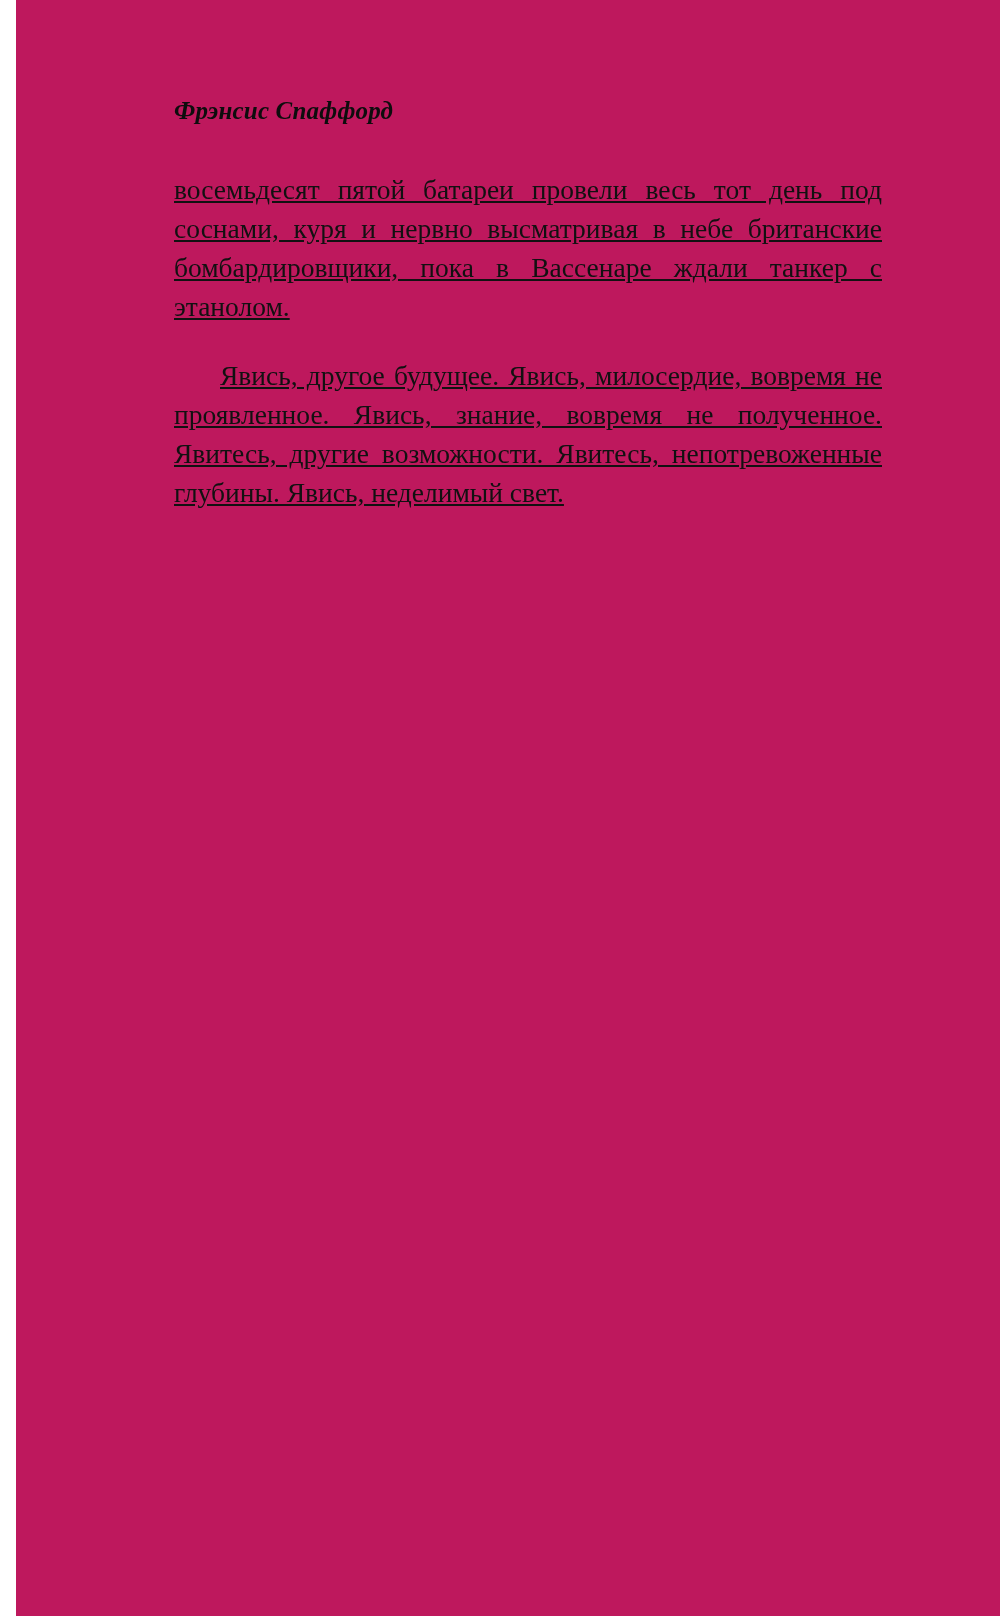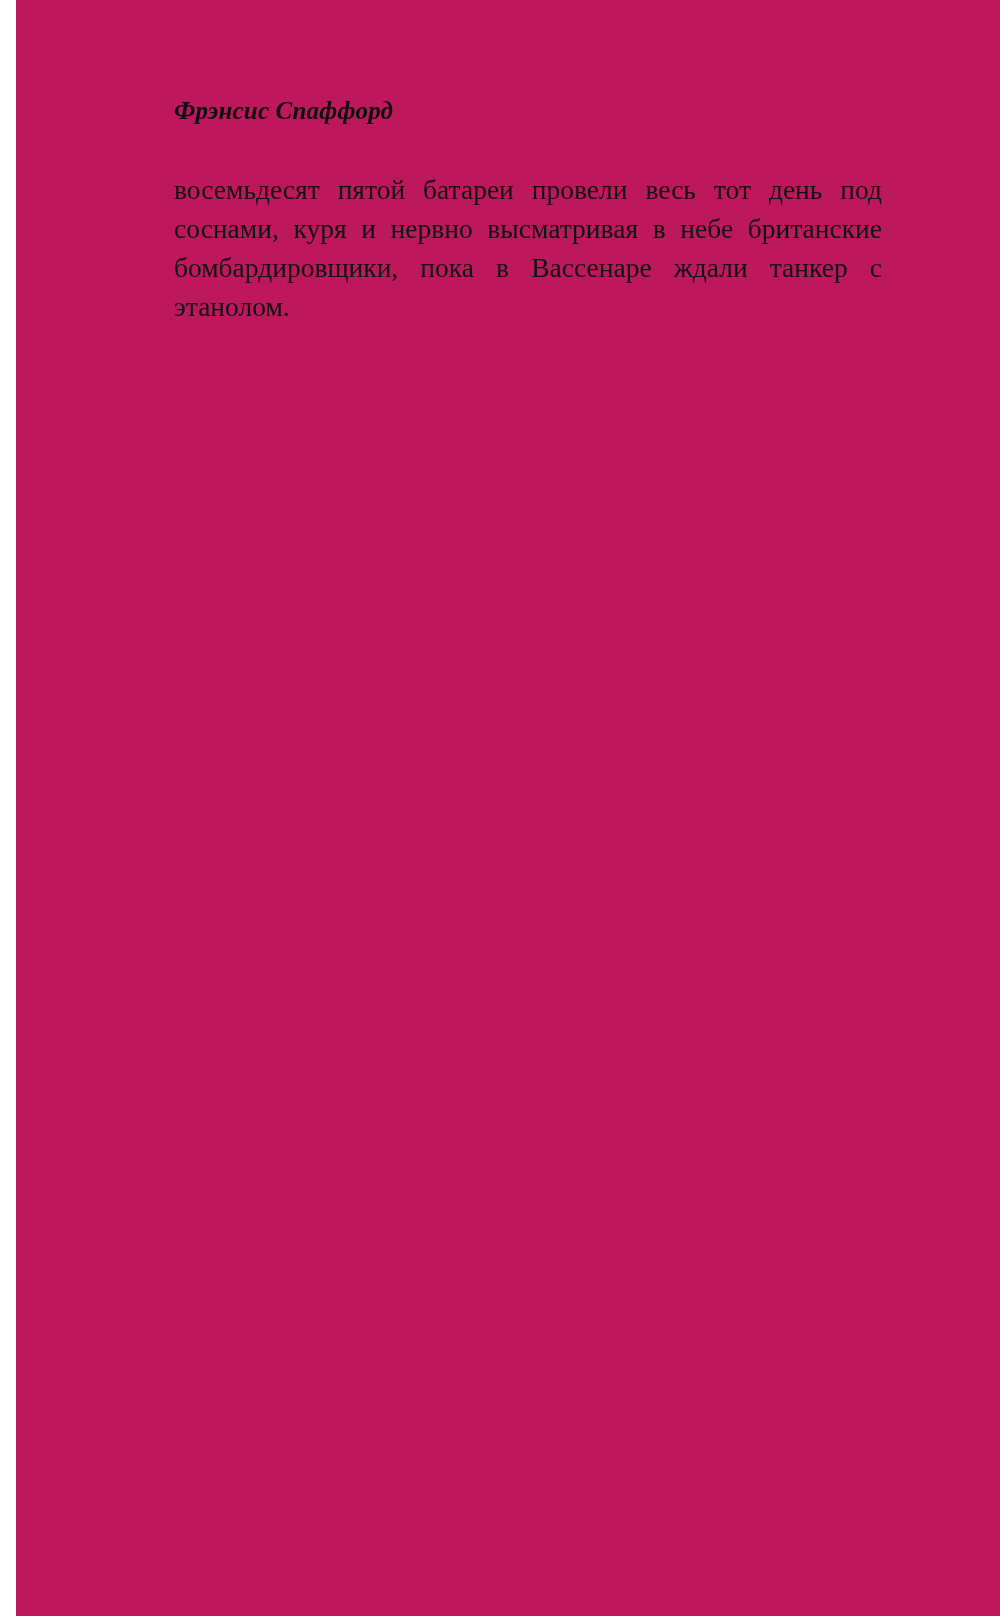--- a/index.html
+++ b/index.html
@@ -41,32 +41,34 @@
     line-height: 1.2;
   }
   .body-par {
     font-size: 27.5px;
     line-height: 1.42;
     text-align: justify;
     text-justify: inter-word;
     color: #111111;
     margin: 0;
     hyphens: manual;
+    text-decoration: underline;
   }
   .body-par + .body-par {
     margin-top: 30px;
   }
   .indent {
     text-indent: 46px;
   }
   .no-justify {
     text-align: left;
   }
 </style>
 </head>
 <body>
 
 <div class="page">
   <div class="text-block">
     <p class="running-head">Фрэнсис Спаффорд</p>
     <p class="body-par">восемьдесят пятой батареи провели весь тот день под соснами, куря и нервно высматривая в небе британские бомбардировщики, пока в Вассенаре ждали танкер с этанолом.</p>
+    <p class="body-par indent">Явись, другое будущее. Явись, милосердие, вовремя не проявленное. Явись, знание, вовремя не полученное. Явитесь, другие возможности. Явитесь, непотревоженные глубины. Явись, неделимый свет.</p>
   </div>
 </div>
 
 </body></html>

